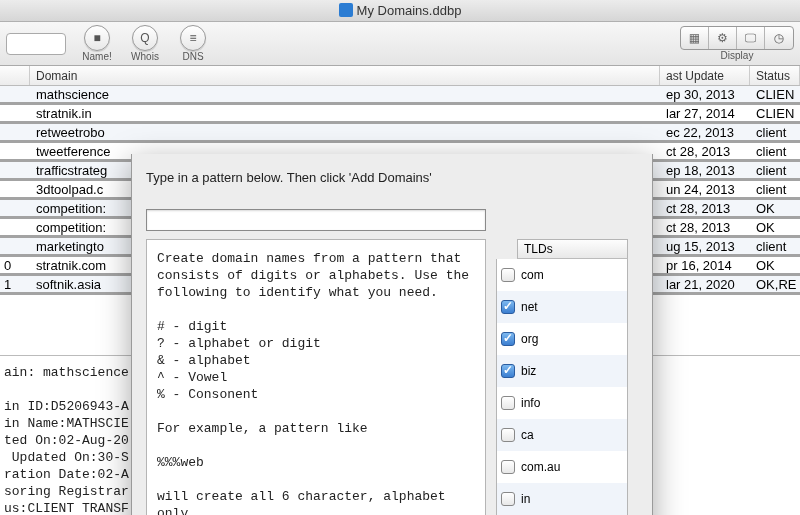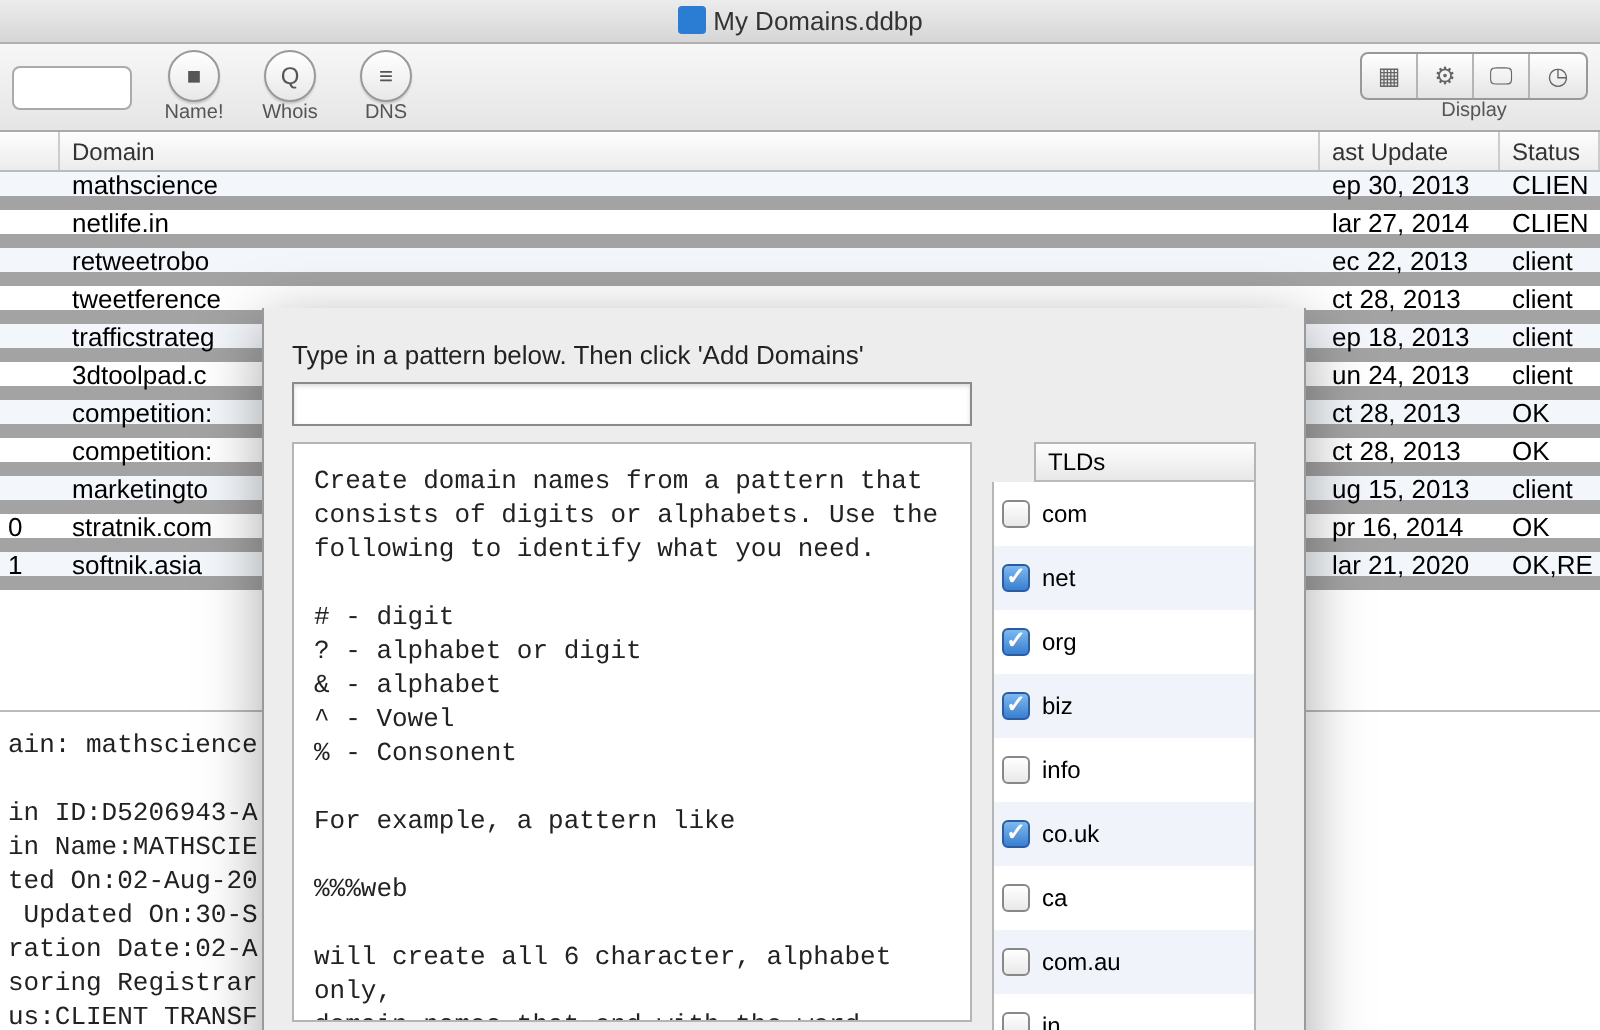--- a/index.html
+++ b/index.html
@@ -16,27 +16,27 @@
   .seg div:last-child { border-right:none;}
   .url-input { width:60px; height:22px; border:1px solid #aaa; border-radius:4px; background:#fff; margin-right:4px;}
   .main { position:relative; height:449px;}
   .table { position:absolute; left:0; right:0; top:0; font-size:13px;}
   .thead { display:flex; background:linear-gradient(#fdfdfd,#ececec); border-bottom:1px solid #bbb; height:20px; align-items:flex-start; font-size:12px; color:#333;}
   .thead div { padding:0 6px; border-right:1px solid #ccc; height:100%; display:flex; align-items:center;}
   .col-idx { width:30px; padding:0 4px !important;}
   .col-domain { width:630px;}
   .col-update { width:90px;}
   .col-status { width:50px;}
-  .trow { display:flex; height:19px; align-items:center; border-bottom:7px solid #a3a3a3;}
+  .trow { display:flex; height:19px; align-items:center; border-bottom:3px solid #a3a3a3;}
   .trow:nth-child(odd){ background:#f3f6fa;}
   .trow div { padding:0 6px; white-space:nowrap; overflow:hidden;}
   .whois { position:absolute; left:0; bottom:0; right:0; height:160px; border-top:1px solid #bbb; padding:8px 4px; font-family:"Courier New",monospace; font-size:13px; line-height:17px; color:#222; white-space:pre; overflow:hidden;}
   
   .modal { position:absolute; left:131px; top:88px; width:522px; height:406px; background:#ededed; border:1px solid #9a9a9a; border-top:none; box-shadow:0 8px 30px rgba(0,0,0,0.35); padding:16px 14px 12px 14px;}
-  .modal .instruction { font-size:13px; color:#222; margin-bottom:6px;}
+  .modal .instruction { font-size:13px; color:#222; margin-bottom:24px;}
   .pattern-input { width:340px; height:22px; border:1px solid #8a8a8a; background:#fff; border-radius:0; box-shadow:inset 0 1px 2px rgba(0,0,0,0.15); padding: 2px 4px; font-size:12px;}
   .modal-body { display:flex; gap:10px; margin-top:8px;}
   .helptext { width:340px; height:290px; border:1px solid #b5b5b5; background:#fff; padding:10px 10px; font-family:"Courier New",monospace; font-size:13px; line-height:17px; color:#222; white-space:pre-wrap; overflow:auto;}
   .tld-panel { width:132px;}
   .tld-header { height:20px; background:linear-gradient(#fdfdfd,#e8e8e8); border:1px solid #b5b5b5; border-bottom:1px solid #bbb; font-size:12px; display:flex; align-items:center; padding:0 6px;margin-left:21px;}
   .tld-list { height:292px; border:1px solid #b5b5b5; border-top:none; background:#fff; overflow-y:scroll;}
   .tld-row { display:flex; align-items:center; height:19px; padding:16px 4px; font-size:12px;}
   .tld-row:nth-child(even){ background:#f0f4fa;}
   .mac-check { appearance:none; width:14px; height:14px; border:1px solid #888; border-radius:3px; background:linear-gradient(#fff,#e8e8e8); margin-right:6px; position:relative; flex-shrink:0;}
   .mac-check:checked { background:linear-gradient(#7db9f0,#3b7ed0); border-color:#2a5ca0;}
@@ -88,21 +88,21 @@
     </div>
     <div id="tbody">
         <div class="trow">
           <div class="col-idx"></div>
           <div class="col-domain">mathscience</div>
           <div class="col-update">ep 30, 2013</div>
           <div class="col-status">CLIEN</div>
         </div>
         <div class="trow">
           <div class="col-idx"></div>
-          <div class="col-domain">netlife.in</div>
+          <div class="col-domain">stratnik.in</div>
           <div class="col-update">lar 27, 2014</div>
           <div class="col-status">CLIEN</div>
         </div>
         <div class="trow">
           <div class="col-idx"></div>
           <div class="col-domain">retweetrobo</div>
           <div class="col-update">ec 22, 2013</div>
           <div class="col-status">client</div>
         </div>
         <div class="trow">
@@ -204,24 +204,20 @@
             </div>
             <div class="tld-row">
               <input type="checkbox" class="mac-check" checked="" style="">
               <span>biz</span>
             </div>
             <div class="tld-row">
               <input type="checkbox" class="mac-check" style="">
               <span>info</span>
             </div>
             <div class="tld-row">
-              <input type="checkbox" class="mac-check" checked="" style="">
-              <span>co.uk</span>
-            </div>
-            <div class="tld-row">
               <input type="checkbox" class="mac-check" style="">
               <span>ca</span>
             </div>
             <div class="tld-row">
               <input type="checkbox" class="mac-check" style="">
               <span>com.au</span>
             </div>
             <div class="tld-row">
               <input type="checkbox" class="mac-check" style="">
               <span>in</span>

